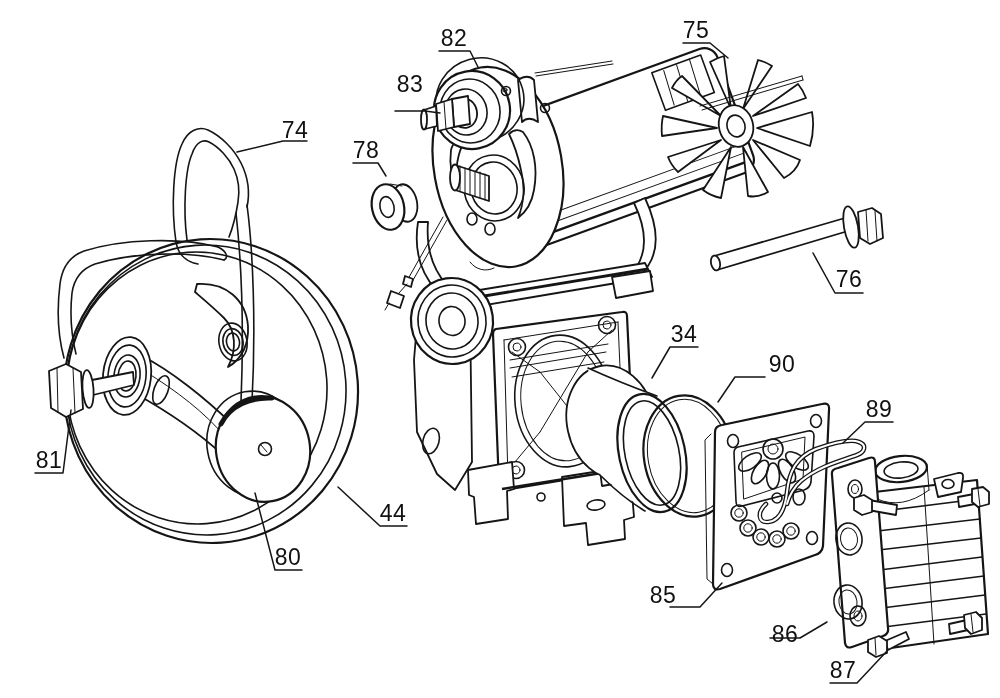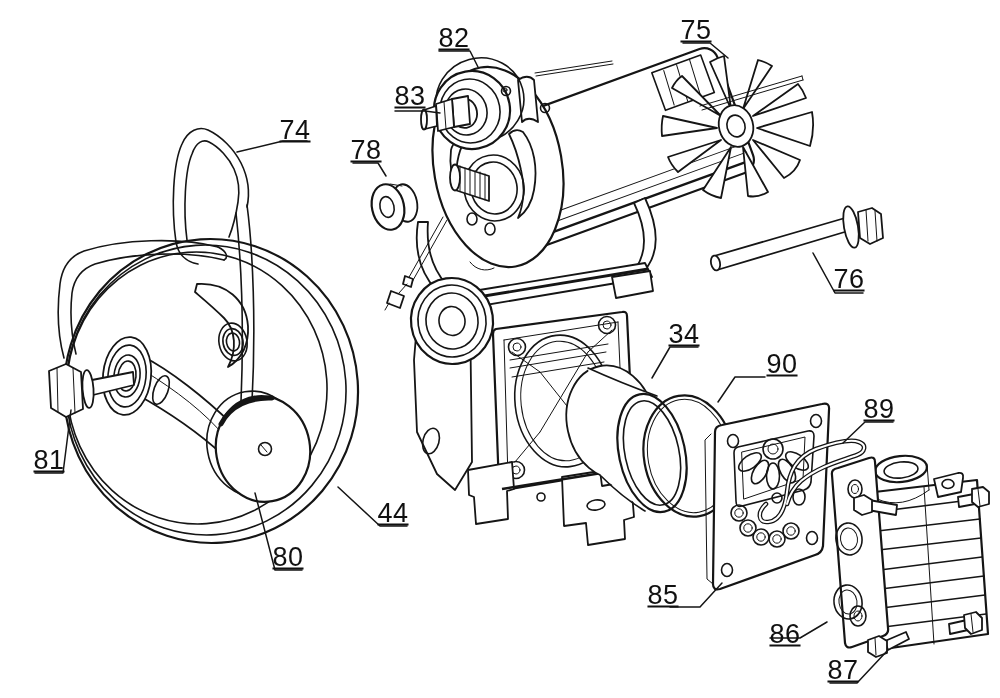--- a/index.html
+++ b/index.html
@@ -1,20 +1,20 @@
 <!DOCTYPE html>
 <html><head>
 <meta charset="utf-8">
 <style>
   html,body{margin:0;padding:0;background:#fff;}
   #stage{position:relative;width:1000px;height:698px;background:#ffffff;overflow:hidden;
          font-family:"Liberation Sans",sans-serif;}
   #art{position:absolute;left:0;top:0;}
-  .part-label{position:absolute;transform:translate(-50%,-50%);font-size:27px;
-              color:#111;letter-spacing:.5px;white-space:nowrap;line-height:1;text-decoration:underline;}
+  .part-label{position:absolute;transform:translate(-50%,-50%);font-size:23px;
+              color:#111;letter-spacing:.5px;white-space:nowrap;line-height:1;}
   svg *{vector-effect:none;}
   .ln{stroke:#151515;fill:none;stroke-width:1.6;stroke-linecap:round;stroke-linejoin:round;}
   .lnb{stroke:#151515;fill:none;stroke-width:2.2;stroke-linecap:round;stroke-linejoin:round;}
   .lnt{stroke:#151515;fill:none;stroke-width:1;stroke-linecap:round;stroke-linejoin:round;}
   .wh{fill:#ffffff;stroke:#151515;stroke-width:1.8;stroke-linejoin:round;}
   .whb{fill:#ffffff;stroke:#151515;stroke-width:2.2;stroke-linejoin:round;}
   .leader{stroke:#151515;stroke-width:1.5;fill:none;stroke-linecap:round;stroke-linejoin:round;}
 </style>
 </head>
 <body>
@@ -293,20 +293,20 @@
 </svg>
 
   <div class="part-label" style="left:295px;top:130px">74</div>
   <div class="part-label" style="left:696px;top:30px">75</div>
   <div class="part-label" style="left:849px;top:279px">76</div>
   <div class="part-label" style="left:366px;top:150px">78</div>
   <div class="part-label" style="left:393px;top:513px">44</div>
   <div class="part-label" style="left:288px;top:557px">80</div>
   <div class="part-label" style="left:49px;top:460px">81</div>
   <div class="part-label" style="left:454px;top:38px">82</div>
-  <div class="part-label" style="left:410px;top:96px">83</div>
+  <div class="part-label" style="left:410px;top:84px">83</div>
   <div class="part-label" style="left:684px;top:334px">34</div>
   <div class="part-label" style="left:663px;top:595px">85</div>
   <div class="part-label" style="left:785px;top:634px">86</div>
   <div class="part-label" style="left:843px;top:670px">87</div>
   <div class="part-label" style="left:879px;top:409px">89</div>
   <div class="part-label" style="left:782px;top:364px">90</div>
 </div>
 
 </body></html>

